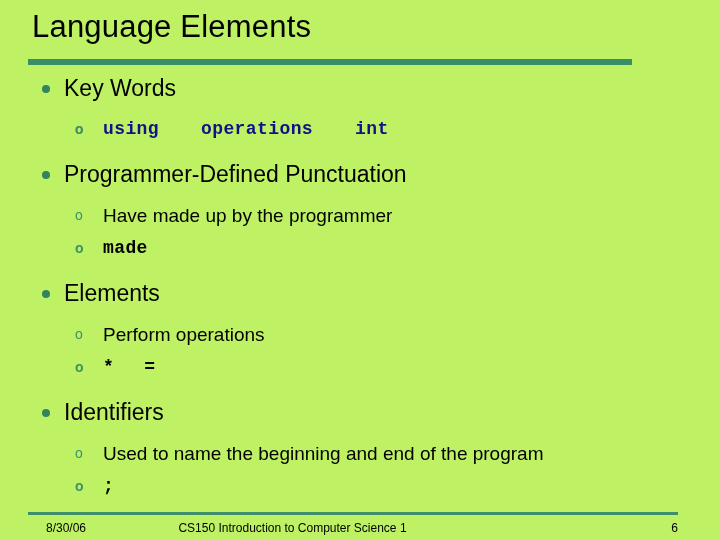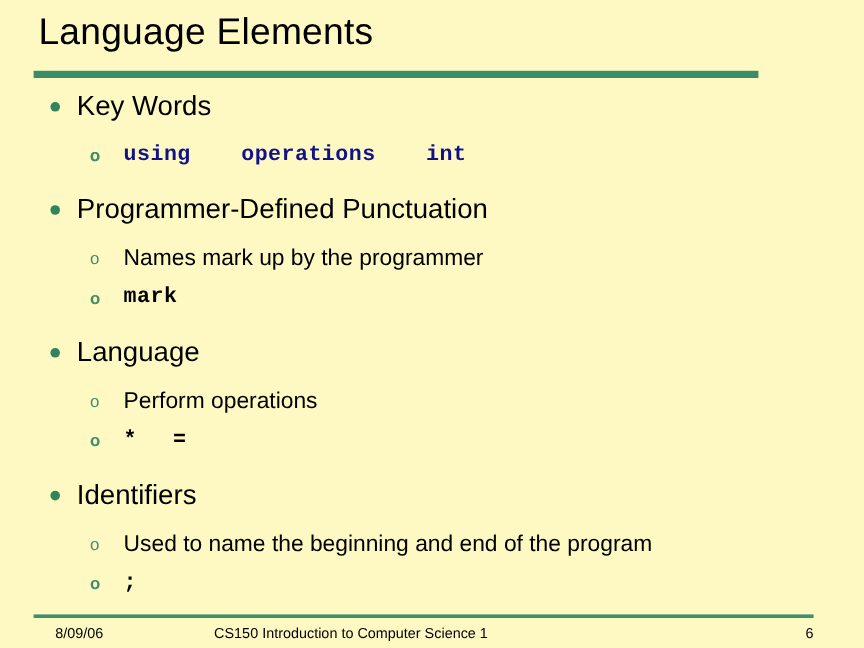--- a/index.html
+++ b/index.html
@@ -10,21 +10,21 @@
     width: 720px;
     height: 540px;
     background: #ffffff;
     font-family: "Liberation Sans", sans-serif;
     overflow: hidden;
   }
   .slide {
     position: relative;
     width: 720px;
     height: 540px;
-    background: #fef9c3;
+    background: #bef264;
     box-sizing: border-box;
   }
 
   
   .slide-title {
     position: absolute;
     left: 32px;
     top: 8px;
     font-size: 31px;
     line-height: 38px;
@@ -179,33 +179,33 @@
 
     <div class="gap-lg"></div>
 
     <div class="lvl1">
       <span class="bullet1"></span>
       <span>Programmer-Defined Punctuation</span>
     </div>
     <div class="gap-md"></div>
     <div class="lvl2">
       <span class="bullet2">o</span>
-      <span>Names mark up by the programmer</span>
+      <span>Have made up by the programmer</span>
     </div>
     <div class="gap-sm"></div>
     <div class="lvl2 code black">
       <span class="bullet2">o</span>
-      <span>mark</span>
+      <span>made</span>
     </div>
 
     <div class="gap-lg"></div>
 
     <div class="lvl1">
       <span class="bullet1"></span>
-      <span>Language</span>
+      <span>Elements</span>
     </div>
     <div class="gap-md"></div>
     <div class="lvl2">
       <span class="bullet2">o</span>
       <span>Perform operations</span>
     </div>
     <div class="gap-sm"></div>
     <div class="lvl2 code black">
       <span class="bullet2">o</span>
       <span>*</span><span class="tabgap-sm"></span><span>=</span>
@@ -225,18 +225,18 @@
     <div class="gap-sm"></div>
     <div class="lvl2 code black">
       <span class="bullet2">o</span>
       <span>;</span>
     </div>
 
   </div>
 
   <div class="footer-rule"></div>
   <div class="footer">
-    <span class="f-date">8/09/06</span>
+    <span class="f-date">8/30/06</span>
     <span class="f-center">CS150 Introduction to Computer Science 1</span>
     <span class="f-page">6</span>
   </div>
 
 </div>
 
 </body></html>

